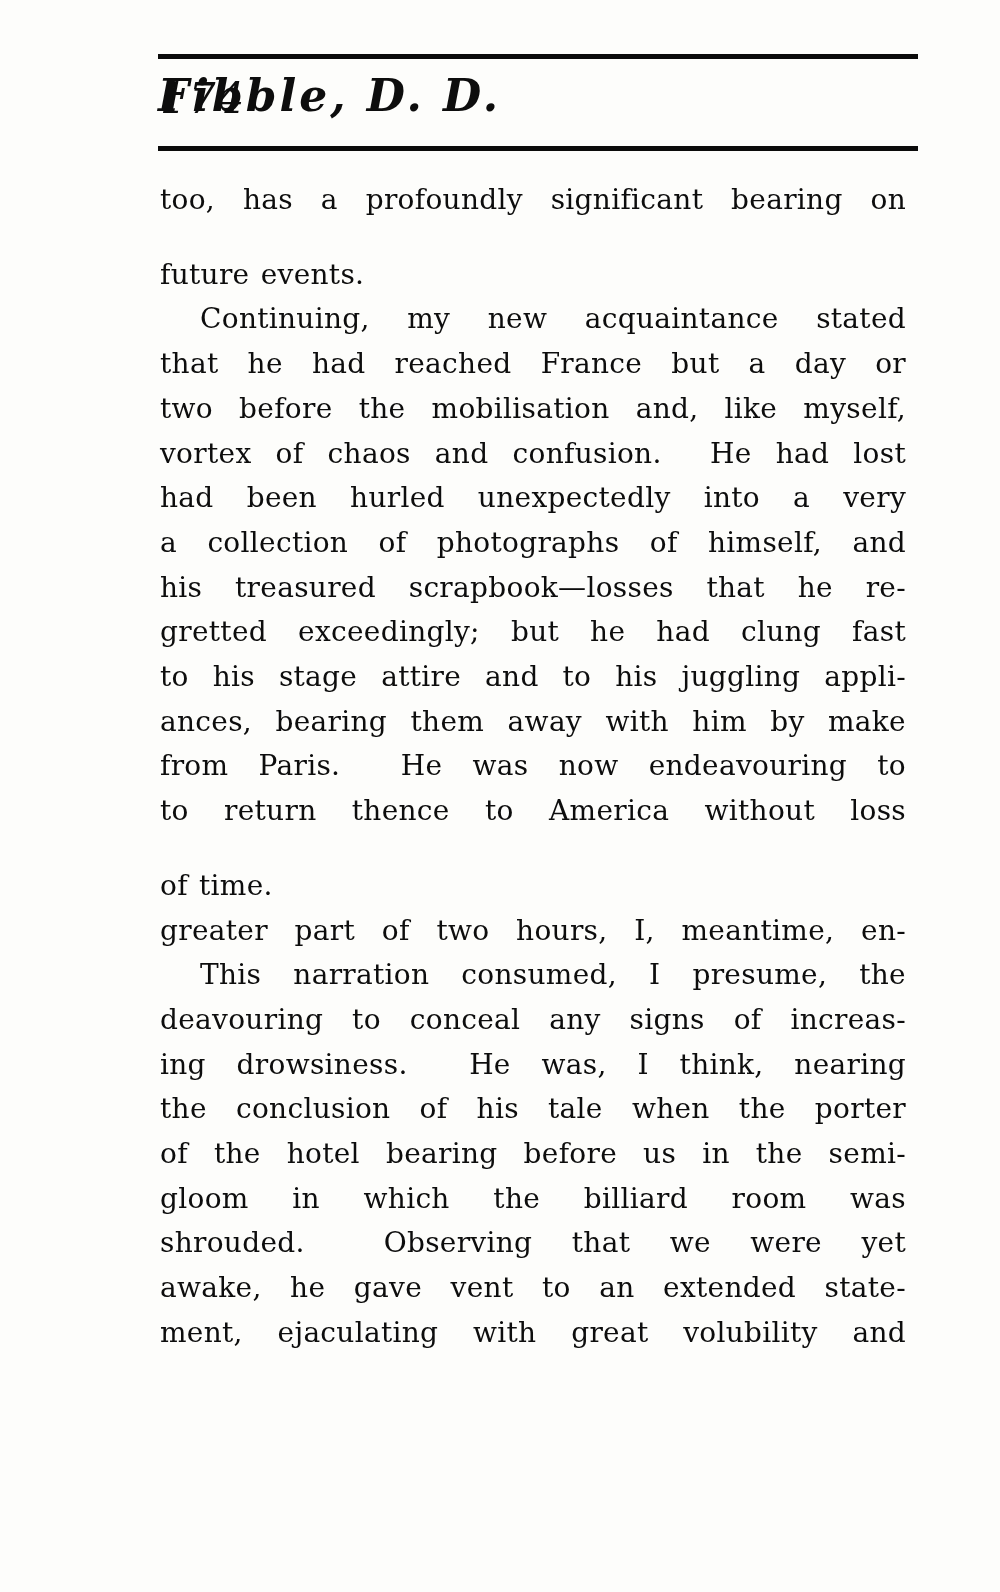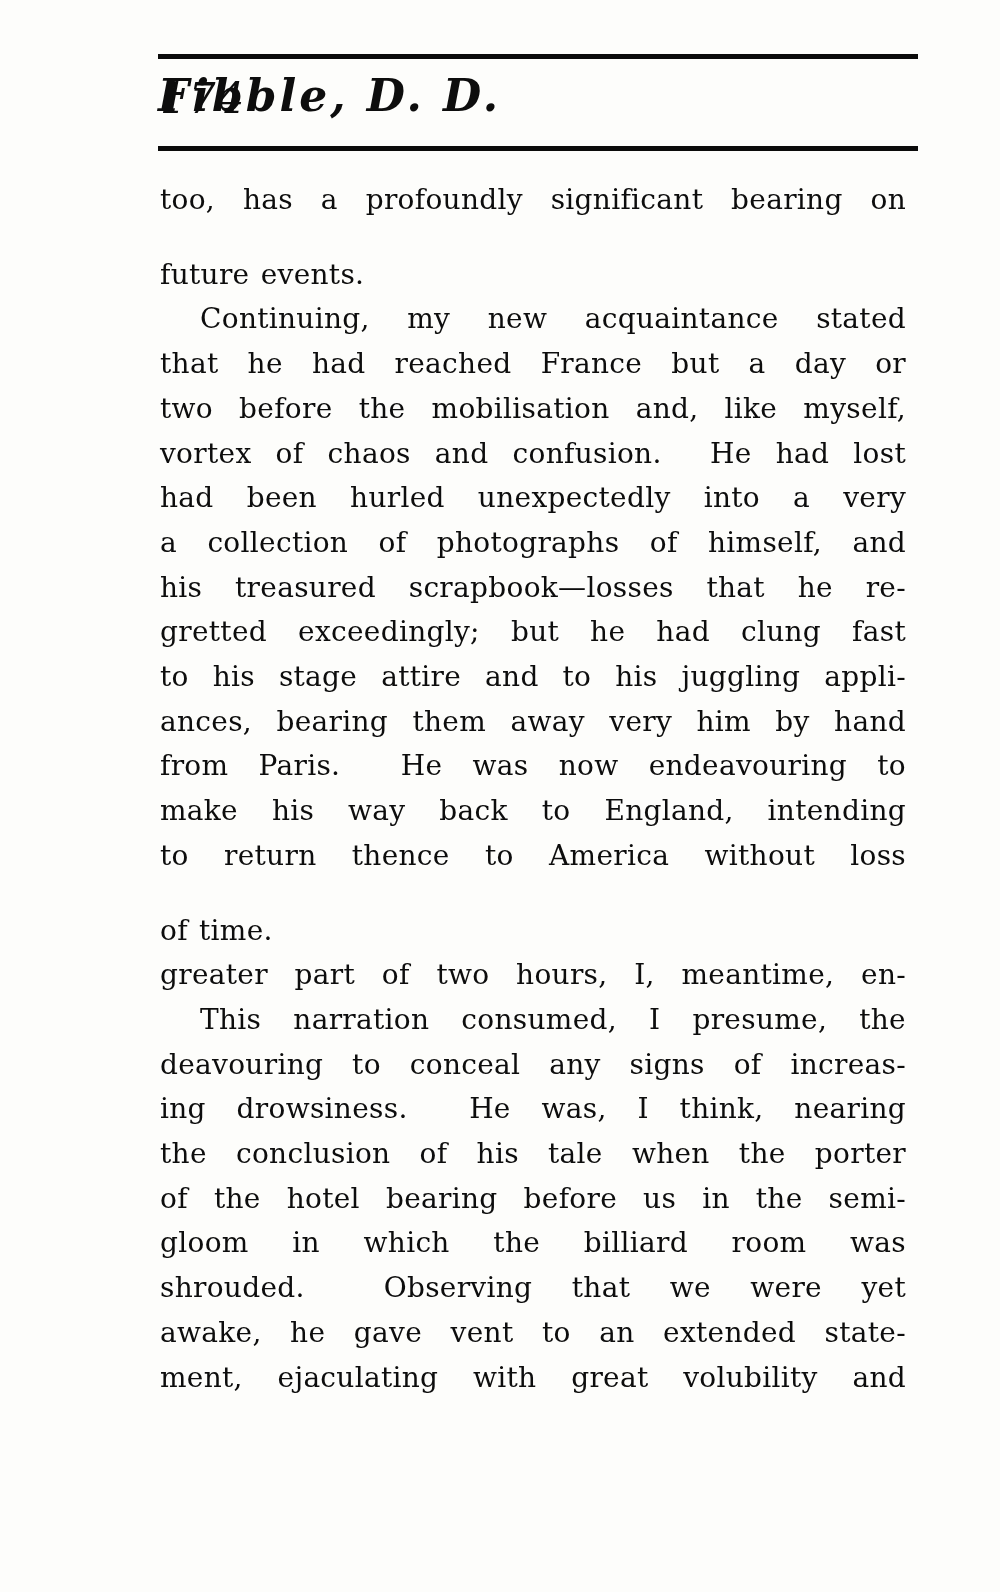--- a/index.html
+++ b/index.html
@@ -101,23 +101,22 @@
     <span class="line short">future events.</span>
     <span class="line indent">Continuing, my new acquaintance stated</span>
     <span class="line">that he had reached France but a day or</span>
     <span class="line">two before the mobilisation and, like myself,</span>
     <span class="line">vortex of chaos and confusion.&nbsp; He had lost</span>
     <span class="line">had been hurled unexpectedly into a very</span>
     <span class="line">a collection of photographs of himself, and</span>
     <span class="line">his treasured scrapbook—losses that he re-</span>
     <span class="line">gretted exceedingly; but he had clung fast</span>
     <span class="line">to his stage attire and to his juggling appli-</span>
-    <span class="line">ances, bearing them away very him by hand</span>
+    <span class="line">ances, bearing them away with him by make</span>
     <span class="line">from Paris.&nbsp; He was now endeavouring to</span>
-    <span class="line">make his way back to England, intending</span>
     <span class="line">to return thence to America without loss</span>
     <span class="line short">of time.</span>
     <span class="line">greater part of two hours, I, meantime, en-</span>
     <span class="line indent">This narration consumed, I presume, the</span>
     <span class="line">deavouring to conceal any signs of increas-</span>
     <span class="line">ing drowsiness.&nbsp; He was, I think, nearing</span>
     <span class="line">the conclusion of his tale when the porter</span>
     <span class="line">of the hotel bearing before us in the semi-</span>
     <span class="line">gloom in which the billiard room was</span>
     <span class="line">shrouded.&nbsp; Observing that we were yet</span>

